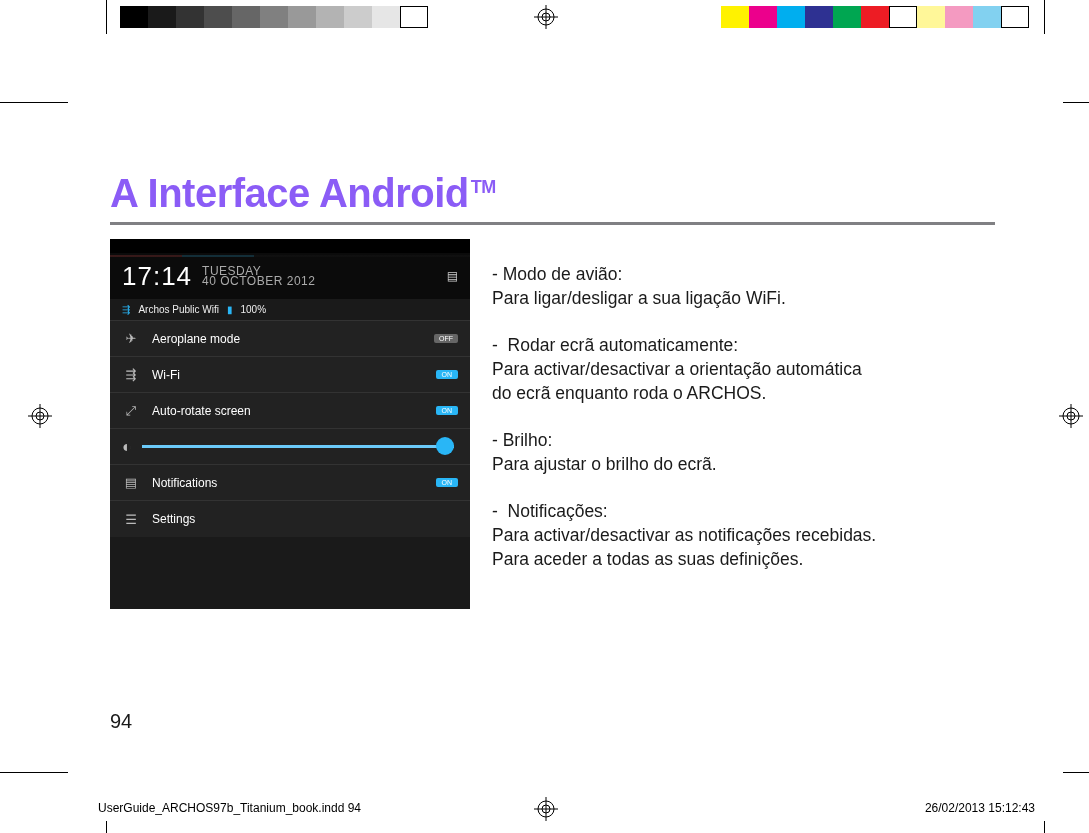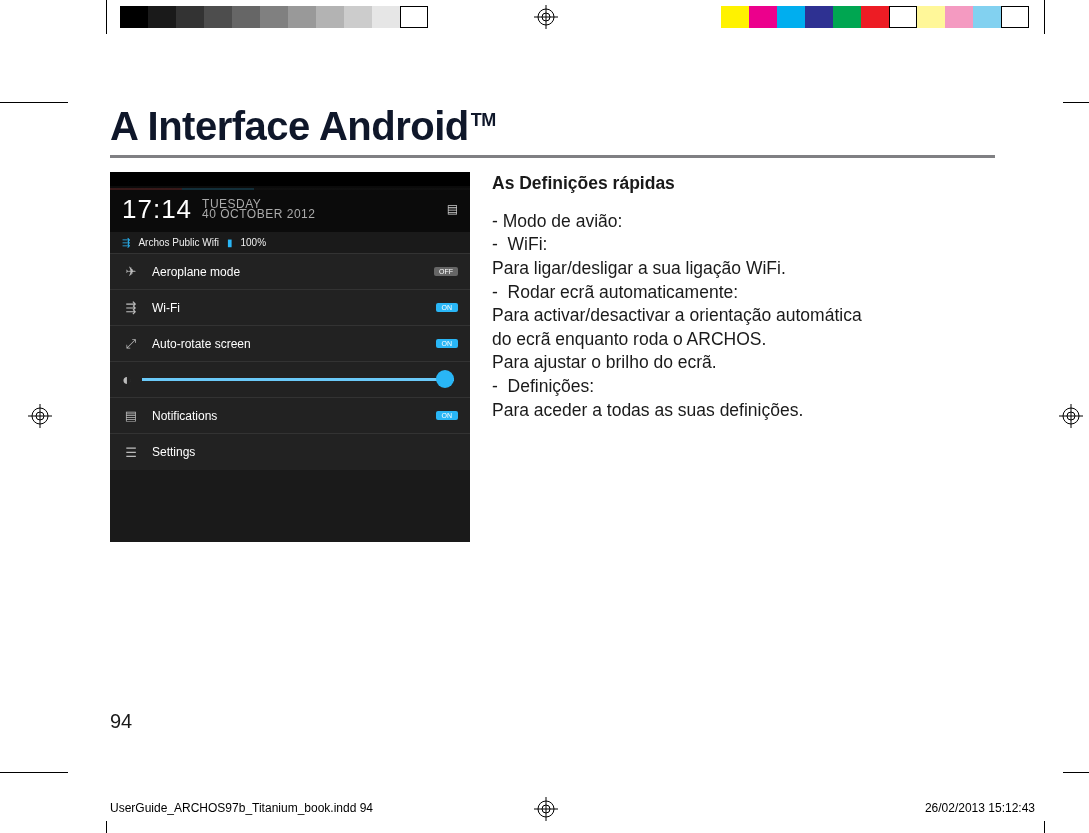--- a/index.html
+++ b/index.html
@@ -15,21 +15,21 @@
   .regmark { position: absolute; width: 24px; height: 24px; }
   .regmark svg { width: 24px; height: 24px; }
 
   
   .trim-h { position: absolute; height: 1px; background: #000; }
   .trim-v { position: absolute; width: 1px; background: #000; }
 
   
   .page { position: absolute; left: 110px; top: 65px; width: 885px; height: 690px; }
 
-  .title { font-size: 40px; font-weight: bold; color: #0f172a; margin-top: 39px; letter-spacing: -0.5px; }
+  .title { font-size: 40px; font-weight: bold; color: #8b5cf6; margin-top: 106px; letter-spacing: -0.5px; }
   .title sup { font-size: 18px; vertical-align: super; font-weight: bold; margin-left: 2px; }
   .rule { height: 3px; background: #808083; margin-top: 6px; }
 
   .cols { display: flex; gap: 22px; margin-top: 14px; }
   .shot { width: 360px; height: 370px; background: #1a1a1a; position: relative; overflow: hidden; }
 
   
   .shot-topbar { height: 14px; background: #000; }
   .shot-clock-row { display:flex; align-items:center; gap:10px; height:46px; padding:0 12px; color:#fff; background:#0b0b0b; }
   .shot-clock { font-size: 26px; font-weight: 300; letter-spacing:1px; font-family: Liberation Sans, sans-serif; }
@@ -42,27 +42,27 @@
   .shot-row .toggle { margin-left:auto; }
   .toggle-off { background:#666; color:#fff; font-size:7px; padding:1px 5px; border-radius:2px; }
   .toggle-on  { background:#29b6f6; color:#fff; font-size:7px; padding:1px 6px; border-radius:2px; }
   .slider-row { display:flex; align-items:center; height:36px; padding:0 12px; border-bottom:1px solid #333; background:#222; gap:10px; }
   .slider-track { flex:1; height:3px; background:#6bcaf9; position:relative; margin-right:4px; }
   .slider-thumb { position:absolute; right:0; top:-8px; width:18px; height:18px; background:#29b6f6; border-radius:50%; }
   .shot-bg-strip { position:absolute; left:0; top:16px; width:100%; height:2px; background: linear-gradient(90deg,#e65050 0 20%,#33bbee 20% 40%, #222 40% 100%); opacity:.2; }
 
   .textcol { flex:1; font-size:17.5px; color:#1a1a1a; line-height:1.35; }
   .textcol .heading { font-weight: 600; margin-bottom: 14px; }
-  .item-title { white-space: pre; }
+  .item-title { white-space: pre; margin-top: 24px; }
   .item-desc { white-space: pre-line; }
 
   .pagenum { position: absolute; left: 0; bottom: 22px; font-size: 20px; color:#1a1a1a; }
 
   
-  .slug { position: absolute; left: 110px; bottom: 18px; font-size: 12px; color:#000; }
+  .slug { position: absolute; left: 98px; bottom: 18px; font-size: 12px; color:#000; }
   .slug-right { position:absolute; right: 54px; bottom:18px; font-size:12px; color:#000; }
   .bottom-trim-h { position:absolute; height:1px; background:#000; }
   .bottom-trim-v { position:absolute; width:1px; background:#000; }
 </style>
 </head>
 <body>
 
 <div class="color-bar">
     <div style="background: rgb(0, 0, 0);"></div>
     <div style="background: rgb(26, 26, 26);"></div>
@@ -192,30 +192,30 @@
         <span class="toggle toggle-on">ON</span>
       </div>
 
       <div class="shot-row" style="border-bottom:none">
         <span class="icon">☰</span>
         <span>Settings</span>
       </div>
     </div>
 
     <div class="textcol">
-      <div class="heading">As Definições rápidas</div>
       <div id="defs">
           <div class="item-title">- Modo de avião:</div>
-          <div class="item-title">-  WiFi:</div>
           <div class="item-desc">Para ligar/desligar a sua ligação WiFi.</div>
           <div class="item-title">-  Rodar ecrã automaticamente:</div>
           <div class="item-desc">Para activar/desactivar a orientação automática
 do ecrã enquanto roda o ARCHOS.</div>
+          <div class="item-title">- Brilho:</div>
           <div class="item-desc">Para ajustar o brilho do ecrã.</div>
-          <div class="item-title">-  Definições:</div>
+          <div class="item-title">-  Notificações:</div>
+          <div class="item-desc">Para activar/desactivar as notificações recebidas.</div>
           <div class="item-desc">Para aceder a todas as suas definições.</div>
         </div>
     </div>
   </div>
 
   <div class="pagenum">94</div>
 </div>
 
 <div class="slug">UserGuide_ARCHOS97b_Titanium_book.indd   94</div>
 <div class="slug-right">26/02/2013   15:12:43</div>

